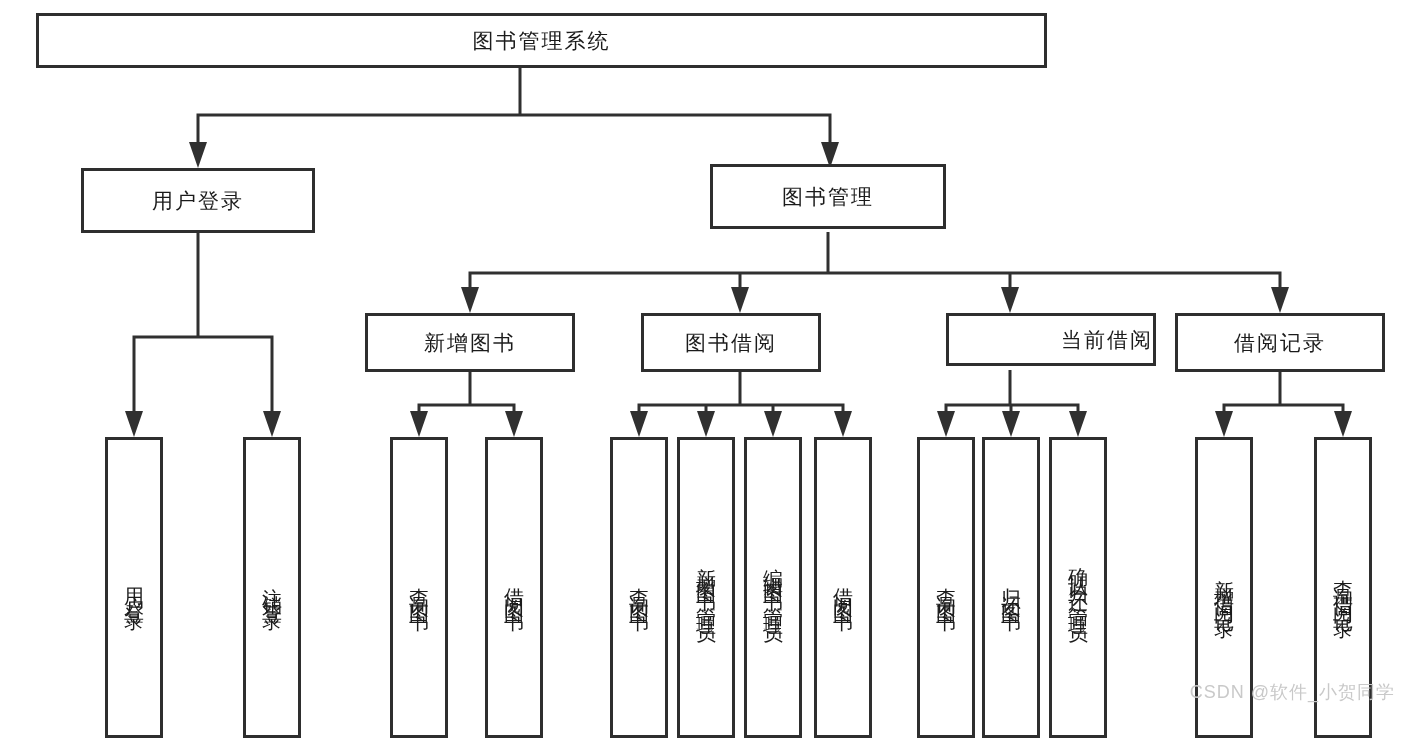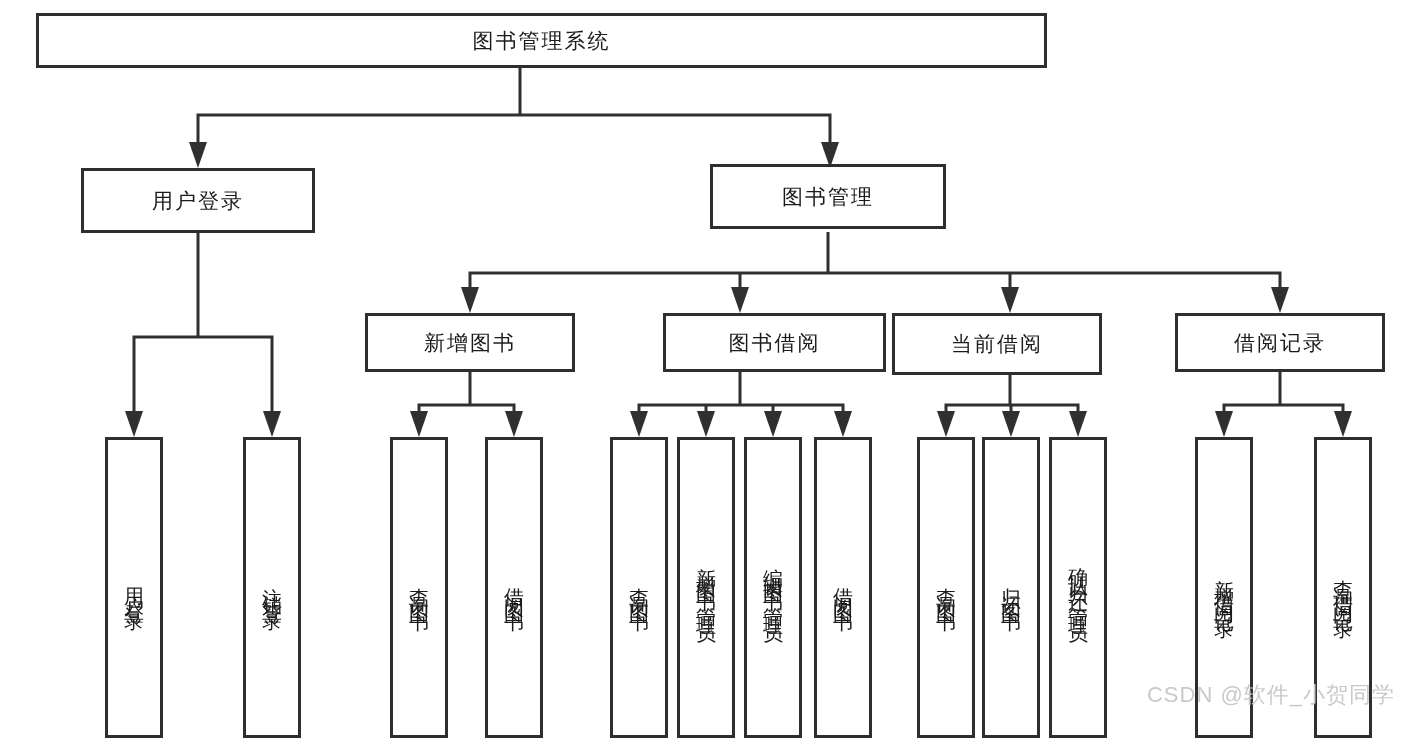--- a/index.html
+++ b/index.html
@@ -32,21 +32,21 @@
     writing-mode: vertical-rl;
     text-orientation: mixed;
     font-size: 20px;
     letter-spacing: 8px;
     line-height: 1.05;
   }
   .watermark {
     position: absolute;
     top: 680px;
     right: 10px;
-    font-size: 22px;
+    font-size: 18px;
     color: #c9c9c9;
     letter-spacing: 1px;
     white-space: nowrap;
     z-index: 5;
   }
 </style>
 </head>
 <body>
 
 <div class="canvas">
@@ -98,24 +98,24 @@
   <div class="box" style="left:81px; top:168px; width:234px; height:65px;">
     <span class="hlabel">用户登录</span>
   </div>
   <div class="box" style="left:710px; top:164px; width:236px; height:65px;">
     <span class="hlabel">图书管理</span>
   </div>
 
   <div class="box" style="left:365px; top:313px; width:210px; height:59px;">
     <span class="hlabel">新增图书</span>
   </div>
-  <div class="box" style="left:663px; top:313px; width:223px; height:59px;">
+  <div class="box" style="left:641px; top:313px; width:180px; height:59px;">
     <span class="hlabel">图书借阅</span>
   </div>
-  <div class="box" style="left:892px; top:313px; width:210px; height:62px;">
+  <div class="box" style="left:946px; top:313px; width:210px; height:53px;justify-content:flex-end;">
     <span class="hlabel">当前借阅</span>
   </div>
   <div class="box" style="left:1175px; top:313px; width:210px; height:59px;">
     <span class="hlabel">借阅记录</span>
   </div>
 
   <div class="box leaf" style="left:105px;">
     <span class="vtext">用户登录</span>
   </div>
   <div class="box leaf" style="left:243px;">

